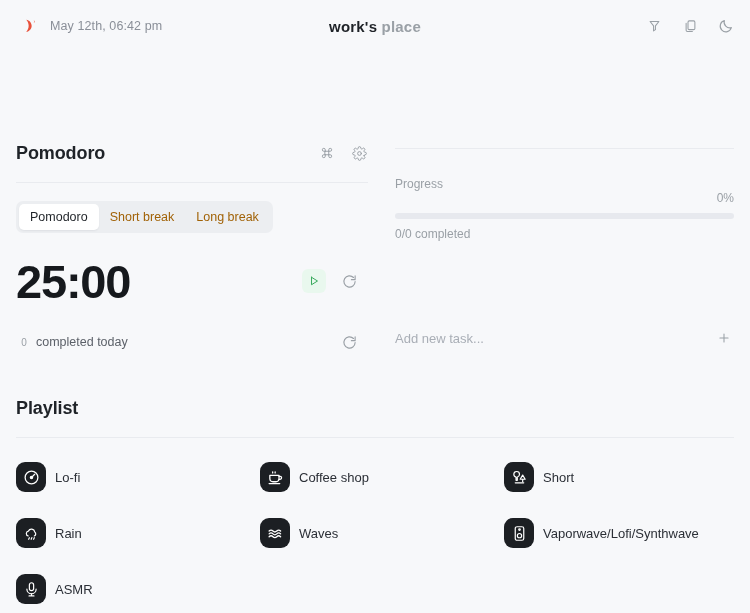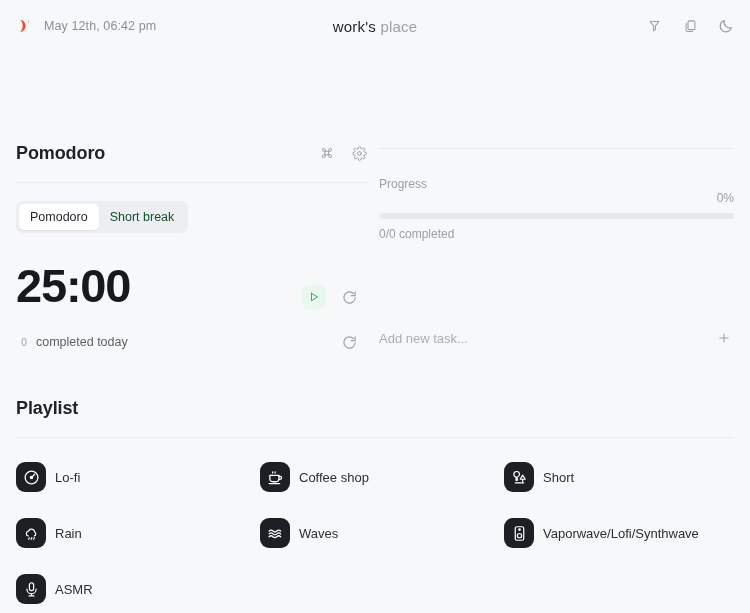--- a/index.html
+++ b/index.html
@@ -16,21 +16,21 @@
     position: relative;
     background: #f7f8fa;
     overflow: hidden;
   }
 
   
   .header {
     height: 52px;
     display: flex;
     align-items: center;
-    padding: 0 14px 0 14px;
+    padding: 0 14px 0 20px;
     position: relative;
   }
   .brand {
     display: flex;
     align-items: center;
     gap: 10px;
     z-index: 2;
   }
   .logo {
     width: 20px; height: 20px;
@@ -43,43 +43,43 @@
     white-space: nowrap;
   }
   .header-title {
     position: absolute;
     left: 0; right: 0;
     text-align: center;
     font-size: 15px;
     letter-spacing: .2px;
     pointer-events: none;
   }
-  .header-title .t-strong { color: #1f2328; font-weight: 400; margin-top: 8px; }
-  .header-title .t-soft  { color: #9aa0a6; font-weight: 400; }
+  .header-title .t-strong { color: #1f2328; font-weight: 700; margin-top: 8px; }
+  .header-title .t-soft  { color: #9aa0a6; font-weight: 700; }
   .header-actions {
     margin-left: auto;
     display: flex;
     align-items: center;
     gap: 16px;
     z-index: 2;
   }
   .hicon {
     width: 20px; height: 20px;
     display: flex; align-items: center; justify-content: center;
     color: #9aa0a6;
     cursor: pointer;
   }
 
   
   .content {
     padding: 0 16px;
   }
   .row-top {
     display: flex;
-    gap: 11px;
+    gap: 27px;
     margin-top: 84px;
   }
   .col-left  { width: 352px; flex: 0 0 352px; }
   .col-right { flex: 1 1 auto; }
 
   .section-head {
     display: flex;
     align-items: center;
     height: 34px;
   }
@@ -110,35 +110,35 @@
   
   .tabs {
     display: inline-flex;
     background: #eceef1;
     border-radius: 7px;
     padding: 3px;
     margin-top: 18px;
   }
   .tab {
     font-size: 12.5px;
-    color: #14532d;
+    color: #a16207;
     padding: 6px 11px;
     border-radius: 5px;
     cursor: pointer;
     white-space: nowrap;
   }
   .tab.active {
     background: #ffffff;
     color: #1f2328;
     box-shadow: 0 1px 2px rgba(16,24,40,.06);
   }
 
   .timer-row {
     display: flex;
-    align-items: flex-end;
+    align-items: center;
     margin-top: 20px;
     height: 56px;
   }
   .timer-value {
     font-size: 47px;
     font-weight: 700;
     color: #16191d;
     letter-spacing: -1.2px;
     line-height: 1;
   }
@@ -338,20 +338,21 @@
                 <path d="M19.4 15a1.6 1.6 0 0 0 .3 1.8l.1.1a2 2 0 1 1-2.8 2.8l-.1-.1a1.6 1.6 0 0 0-1.8-.3 1.6 1.6 0 0 0-1 1.5V21a2 2 0 1 1-4 0v-.1a1.6 1.6 0 0 0-1-1.5 1.6 1.6 0 0 0-1.8.3l-.1.1a2 2 0 1 1-2.8-2.8l.1-.1a1.6 1.6 0 0 0 .3-1.8 1.6 1.6 0 0 0-1.5-1H3a2 2 0 1 1 0-4h.1a1.6 1.6 0 0 0 1.5-1 1.6 1.6 0 0 0-.3-1.8l-.1-.1a2 2 0 1 1 2.8-2.8l.1.1a1.6 1.6 0 0 0 1.8.3H9a1.6 1.6 0 0 0 1-1.5V3a2 2 0 1 1 4 0v.1a1.6 1.6 0 0 0 1 1.5 1.6 1.6 0 0 0 1.8-.3l.1-.1a2 2 0 1 1 2.8 2.8l-.1.1a1.6 1.6 0 0 0-.3 1.8V9a1.6 1.6 0 0 0 1.5 1H21a2 2 0 1 1 0 4h-.1a1.6 1.6 0 0 0-1.5 1z"></path>
               </svg>
             </span>
           </span>
         </div>
         <div class="divider"></div>
 
         <div class="tabs">
           <span class="tab active">Pomodoro</span>
           <span class="tab">Short break</span>
+          <span class="tab">Long break</span>
         </div>
 
         <div class="timer-row">
           <span class="timer-value">25:00</span>
           <span class="timer-controls">
             <span class="btn-play">
               <svg width="12" height="12" viewBox="0 0 24 24" fill="none" stroke="#3aab5e" stroke-width="2" stroke-linecap="round" stroke-linejoin="round">
                 <path d="M7 4.5l12 7.5-12 7.5V4.5z"></path>
               </svg>
             </span>

